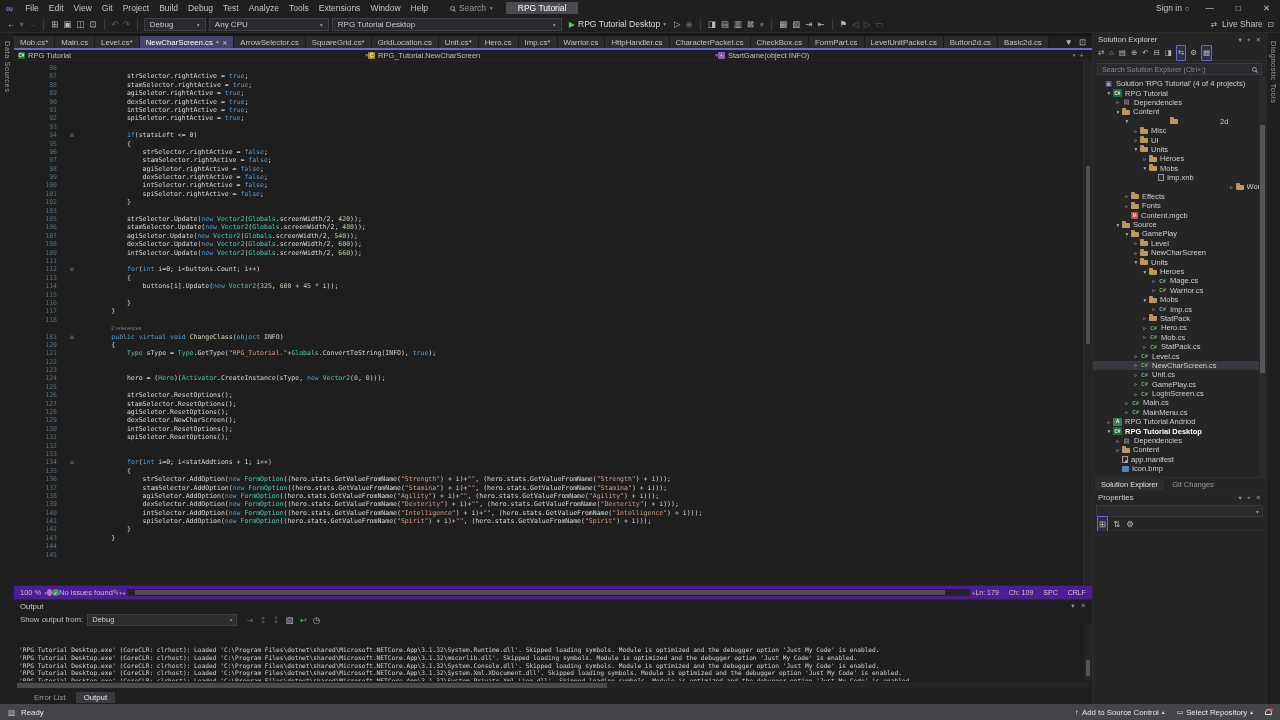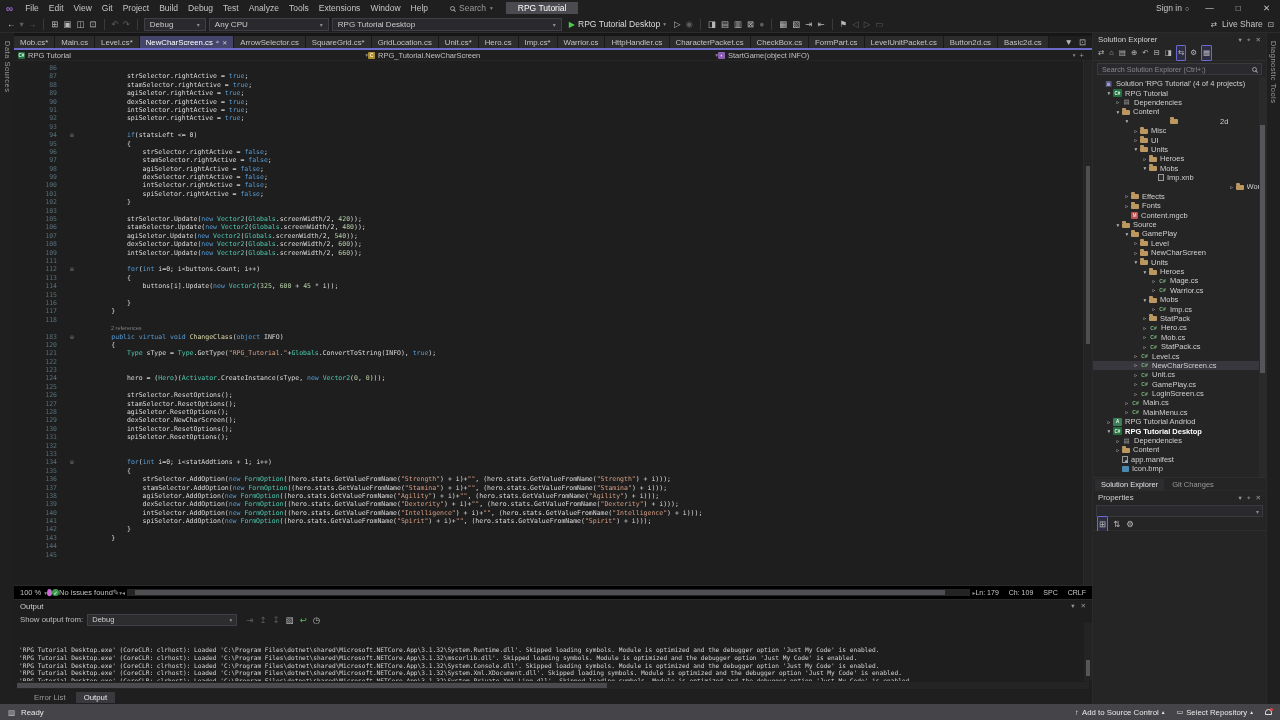--- a/index.html
+++ b/index.html
@@ -60,21 +60,21 @@
   .ln{width:50px;flex:none;text-align:right;padding-right:7px;color:#55707c}
   .fm{width:16px;flex:none;color:#7d7d7d;font-size:5.5px;text-align:center}
   .src{white-space:pre;color:#dcdcdc}
   .tok-pl{color:#dcdcdc}.tok-kw{color:#569cd6}.tok-ty{color:#4ec9b0}
   .tok-st{color:#d69d85}.tok-nu{color:#b5cea8}.tok-mt{color:#dcdcaa}
   .codelens{height:8.4px;line-height:8.4px;font-size:5.5px;color:#7f7f7f;padding-left:97px;font-family:"Liberation Sans",sans-serif}
   .vsb{width:9px;flex:none;background:#242424;border-left:1px solid #2b2b2b;position:relative}
   .vsb .thumb{position:absolute;left:2px;right:2px;top:20%;height:34%;background:#4f4f53}
 
   
-  .ebottom{height:14px;background:#000000;border-top:1px solid #2a2a2a;display:flex;align-items:center;padding:0 6px;font-size:7.5px;color:#c0c0c0}
+  .ebottom{height:14px;background:#4c1d95;border-top:1px solid #2a2a2a;display:flex;align-items:center;padding:0 6px;font-size:7.5px;color:#c0c0c0}
   .chk{width:7px;height:7px;border-radius:50%;background:#3a9e4c;color:#fff;font-size:5px;display:inline-flex;align-items:center;justify-content:center}
   .flame{width:5px;height:7px;background:#c969d6;border-radius:50% 50% 50% 50%/60% 60% 40% 40%;display:inline-block}
   .hscroll{flex:1;height:7px;background:#242424;position:relative;margin:0 2px}
   .hscroll .thumb{position:absolute;top:1px;bottom:1px;left:1%;width:96%;background:#4f4f53}
   .posinfo{display:flex;gap:10px;color:#c8c8c8;font-size:7px}
 
   
   .outpanel{height:91px;background:#1e1e1e;border-top:1px solid #2a2a2a;display:flex;flex-direction:column}
   .outhdr{height:12px;display:flex;align-items:center;padding:0 6px;font-size:7.8px;color:#cfcfcf;gap:6px}
   .outhdr .r{margin-left:auto;display:flex;gap:6px;color:#9a9a9a;font-size:6.5px}

